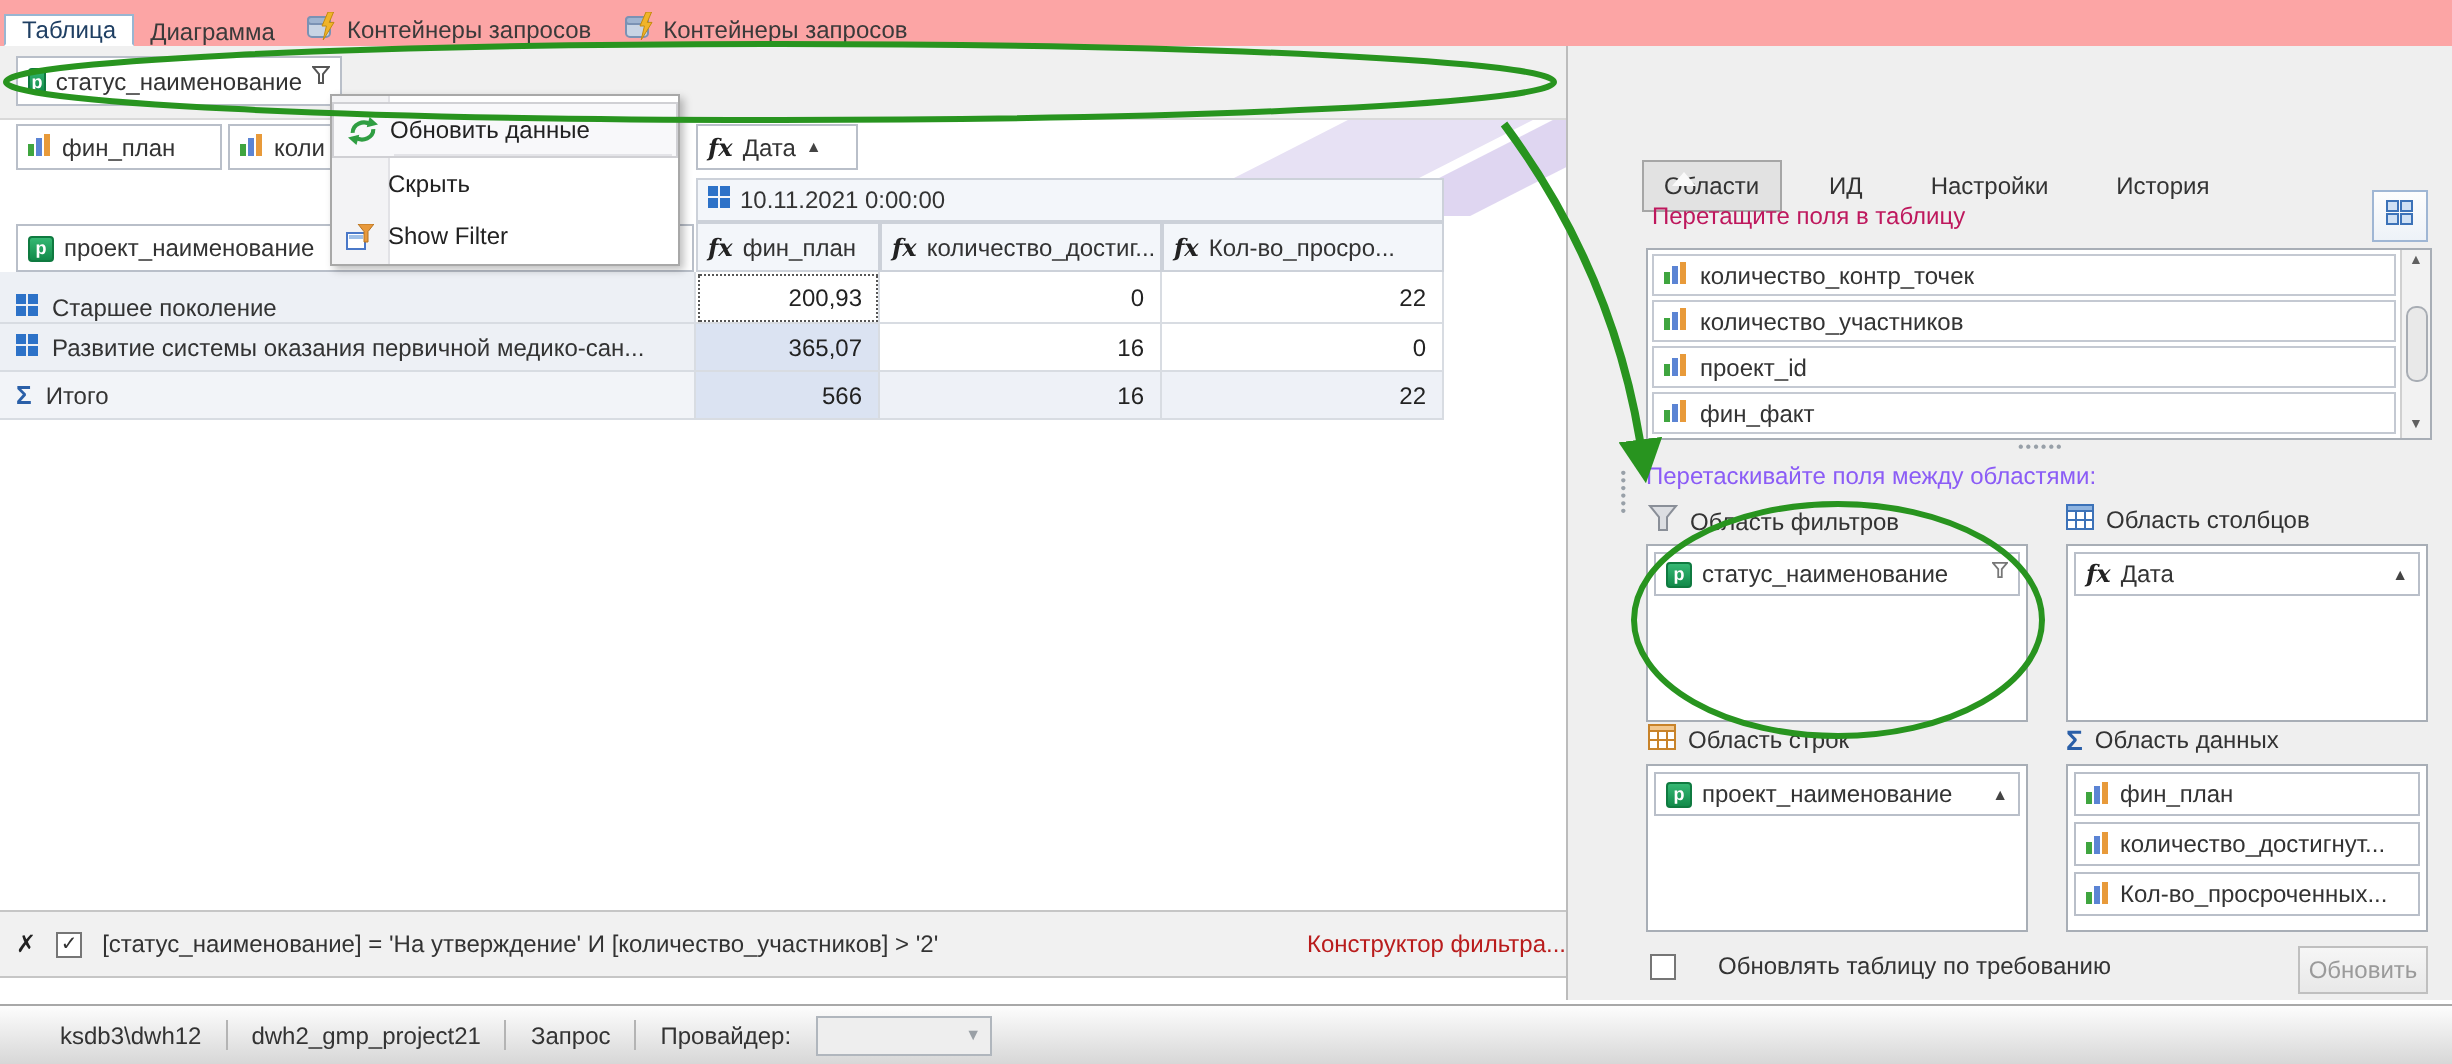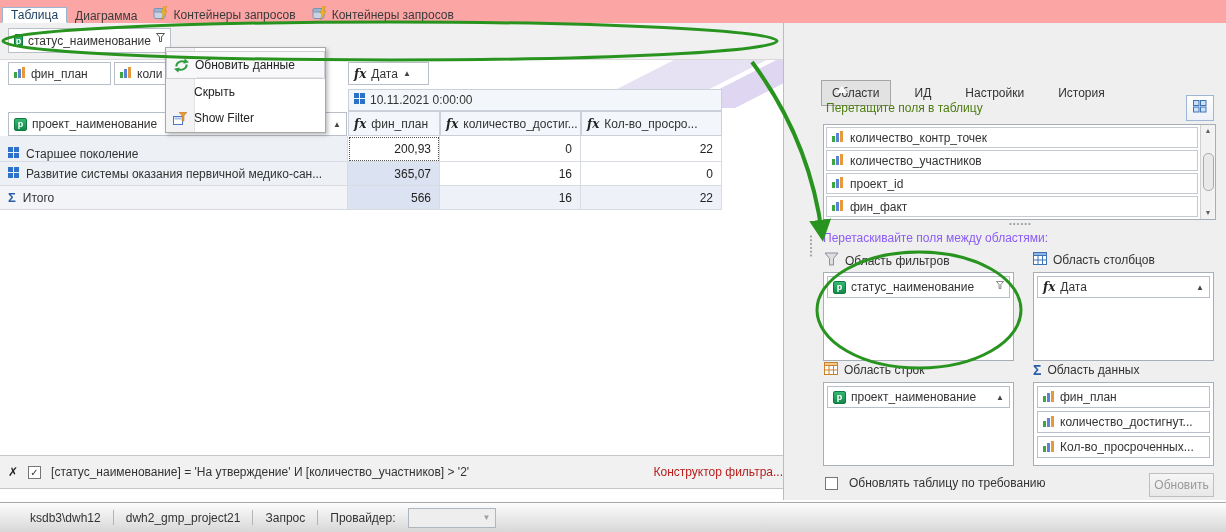--- a/index.html
+++ b/index.html
@@ -16,21 +16,21 @@
   .picon{display:inline-flex;align-items:center;justify-content:center;width:13px;height:13px;border-radius:2px;
     background:linear-gradient(#35b873,#128a4a);border:1px solid #0f7a40;color:#fff;font-size:9px;font-weight:bold;box-sizing:border-box;}
   .fx{font-style:italic;font-weight:bold;font-family:"DejaVu Serif",serif;color:#222;font-size:12px;}
   .sort{font-size:8px;color:#444;}
   
   .pivot{left:0;top:60px;width:783px;height:395px;background:#fff;overflow:hidden;}
   .hdrcell{background:#f3f6fa;border:1px solid #ccd1d9;display:flex;align-items:center;gap:5px;padding:0 5px;color:#333;}
   .rowhdr{background:#edf0f5;border-right:1px solid #d8dce2;border-bottom:1px solid #d8dce2;display:flex;align-items:center;gap:7px;padding:0 8px;color:#333;white-space:nowrap;overflow:hidden;}
   .cell{border-right:1px solid #d8dce2;border-bottom:1px solid #d8dce2;display:flex;align-items:center;justify-content:flex-end;padding:0 8px;color:#222;}
   
-  .menu{left:165px;top:47px;width:161px;height:86px;background:#fff;border:1px solid #a8a8a8;box-shadow:2px 2px 4px rgba(0,0,0,.25);z-index:30;padding:3px 0;}
+  .menu{left:165px;top:47px;width:175px;height:86px;background:#fff;border:1px solid #a8a8a8;box-shadow:2px 2px 4px rgba(0,0,0,.25);z-index:30;padding:3px 0;}
   .menu .gutter{position:absolute;left:0;top:0;bottom:0;width:28px;background:#f3f3f5;border-right:1px solid #e2e2e6;}
   .mitem{position:relative;height:26px;display:flex;align-items:center;color:#222;}
   .mitem .mic{width:28px;display:flex;justify-content:center;align-items:center;flex:0 0 28px;}
   .mitem.hot{border:1px solid #d0d0d4;background:#f8f8fa;}
   .msep{position:absolute;left:31px;right:3px;height:1px;background:#e4e4e8;}
   
   .fbar{left:0;top:455px;width:783px;height:34px;background:#f1f1f1;border-top:1px solid #c6c6c6;border-bottom:1px solid #c6c6c6;display:flex;align-items:center;}
   .cb{width:13px;height:13px;background:#fff;border:1px solid #767676;display:inline-flex;align-items:center;justify-content:center;font-size:10px;color:#333;box-sizing:border-box;}
   
   .rpanel{left:783px;top:23px;width:443px;height:477px;background:#efefef;border-left:1px solid #bcbcbc;}
@@ -255,21 +255,21 @@
         </div>
       <div class="rtab">
           <span>Настройки</span>
         </div>
       <div class="rtab">
           <span>История</span>
         </div>
     </div>
     <div class="abs" style="left:52px;top:63px;width:0;height:0;border-left:6px solid transparent;border-right:6px solid transparent;border-bottom:7px solid #fafafa;"></div>
 
-    <div class="abs" style="left:42px;top:78px;color:#4d7c0f;">Перетащите поля в таблицу</div>
+    <div class="abs" style="left:42px;top:78px;color:#be185d;">Перетащите поля в таблицу</div>
     <div class="abs gridbtn" style="left:402px;top:72px;width:28px;height:26px;">
       <span><svg width="14" height="13" viewBox="0 0 14 13">
             <g fill="#cfe0f4" stroke="#3c72b8">
               <rect x="0.5" y="0.5" width="5.5" height="5"></rect>
               <rect x="7.5" y="0.5" width="5.5" height="5"></rect>
               <rect x="0.5" y="7" width="5.5" height="5"></rect>
               <rect x="7.5" y="7" width="5.5" height="5"></rect>
             </g>
           </svg></span>
     </div>
@@ -393,21 +393,21 @@
       <div class="abs chip" style="left:3px;top:53px;width:173px;height:22px;">
         <span><svg width="12" height="12" viewBox="0 0 12 12">
               <rect x="0" y="6" width="3" height="6" fill="#3fa53f"></rect>
               <rect x="4" y="3" width="3" height="9" fill="#5b84d4"></rect>
               <rect x="8" y="1" width="3" height="11" fill="#e89a3a"></rect>
             </svg></span>
         <span>Кол-во_просроченных...</span>
       </div>
     </div>
 
-    <div class="abs" style="left:41px;top:453px;display:flex;align-items:flex-end;gap:11px;">
+    <div class="abs" style="left:41px;top:453px;display:flex;align-items:flex-end;gap:21px;">
       <span class="cb"></span>
       <span>Обновлять таблицу по требованию</span>
     </div>
     <div class="abs btn" style="left:365px;top:450px;width:65px;height:24px;">
       <span>Обновить</span>
     </div>
   </div>
 
   <div class="abs sbarr">
     <span>ksdb3\dwh12</span>

